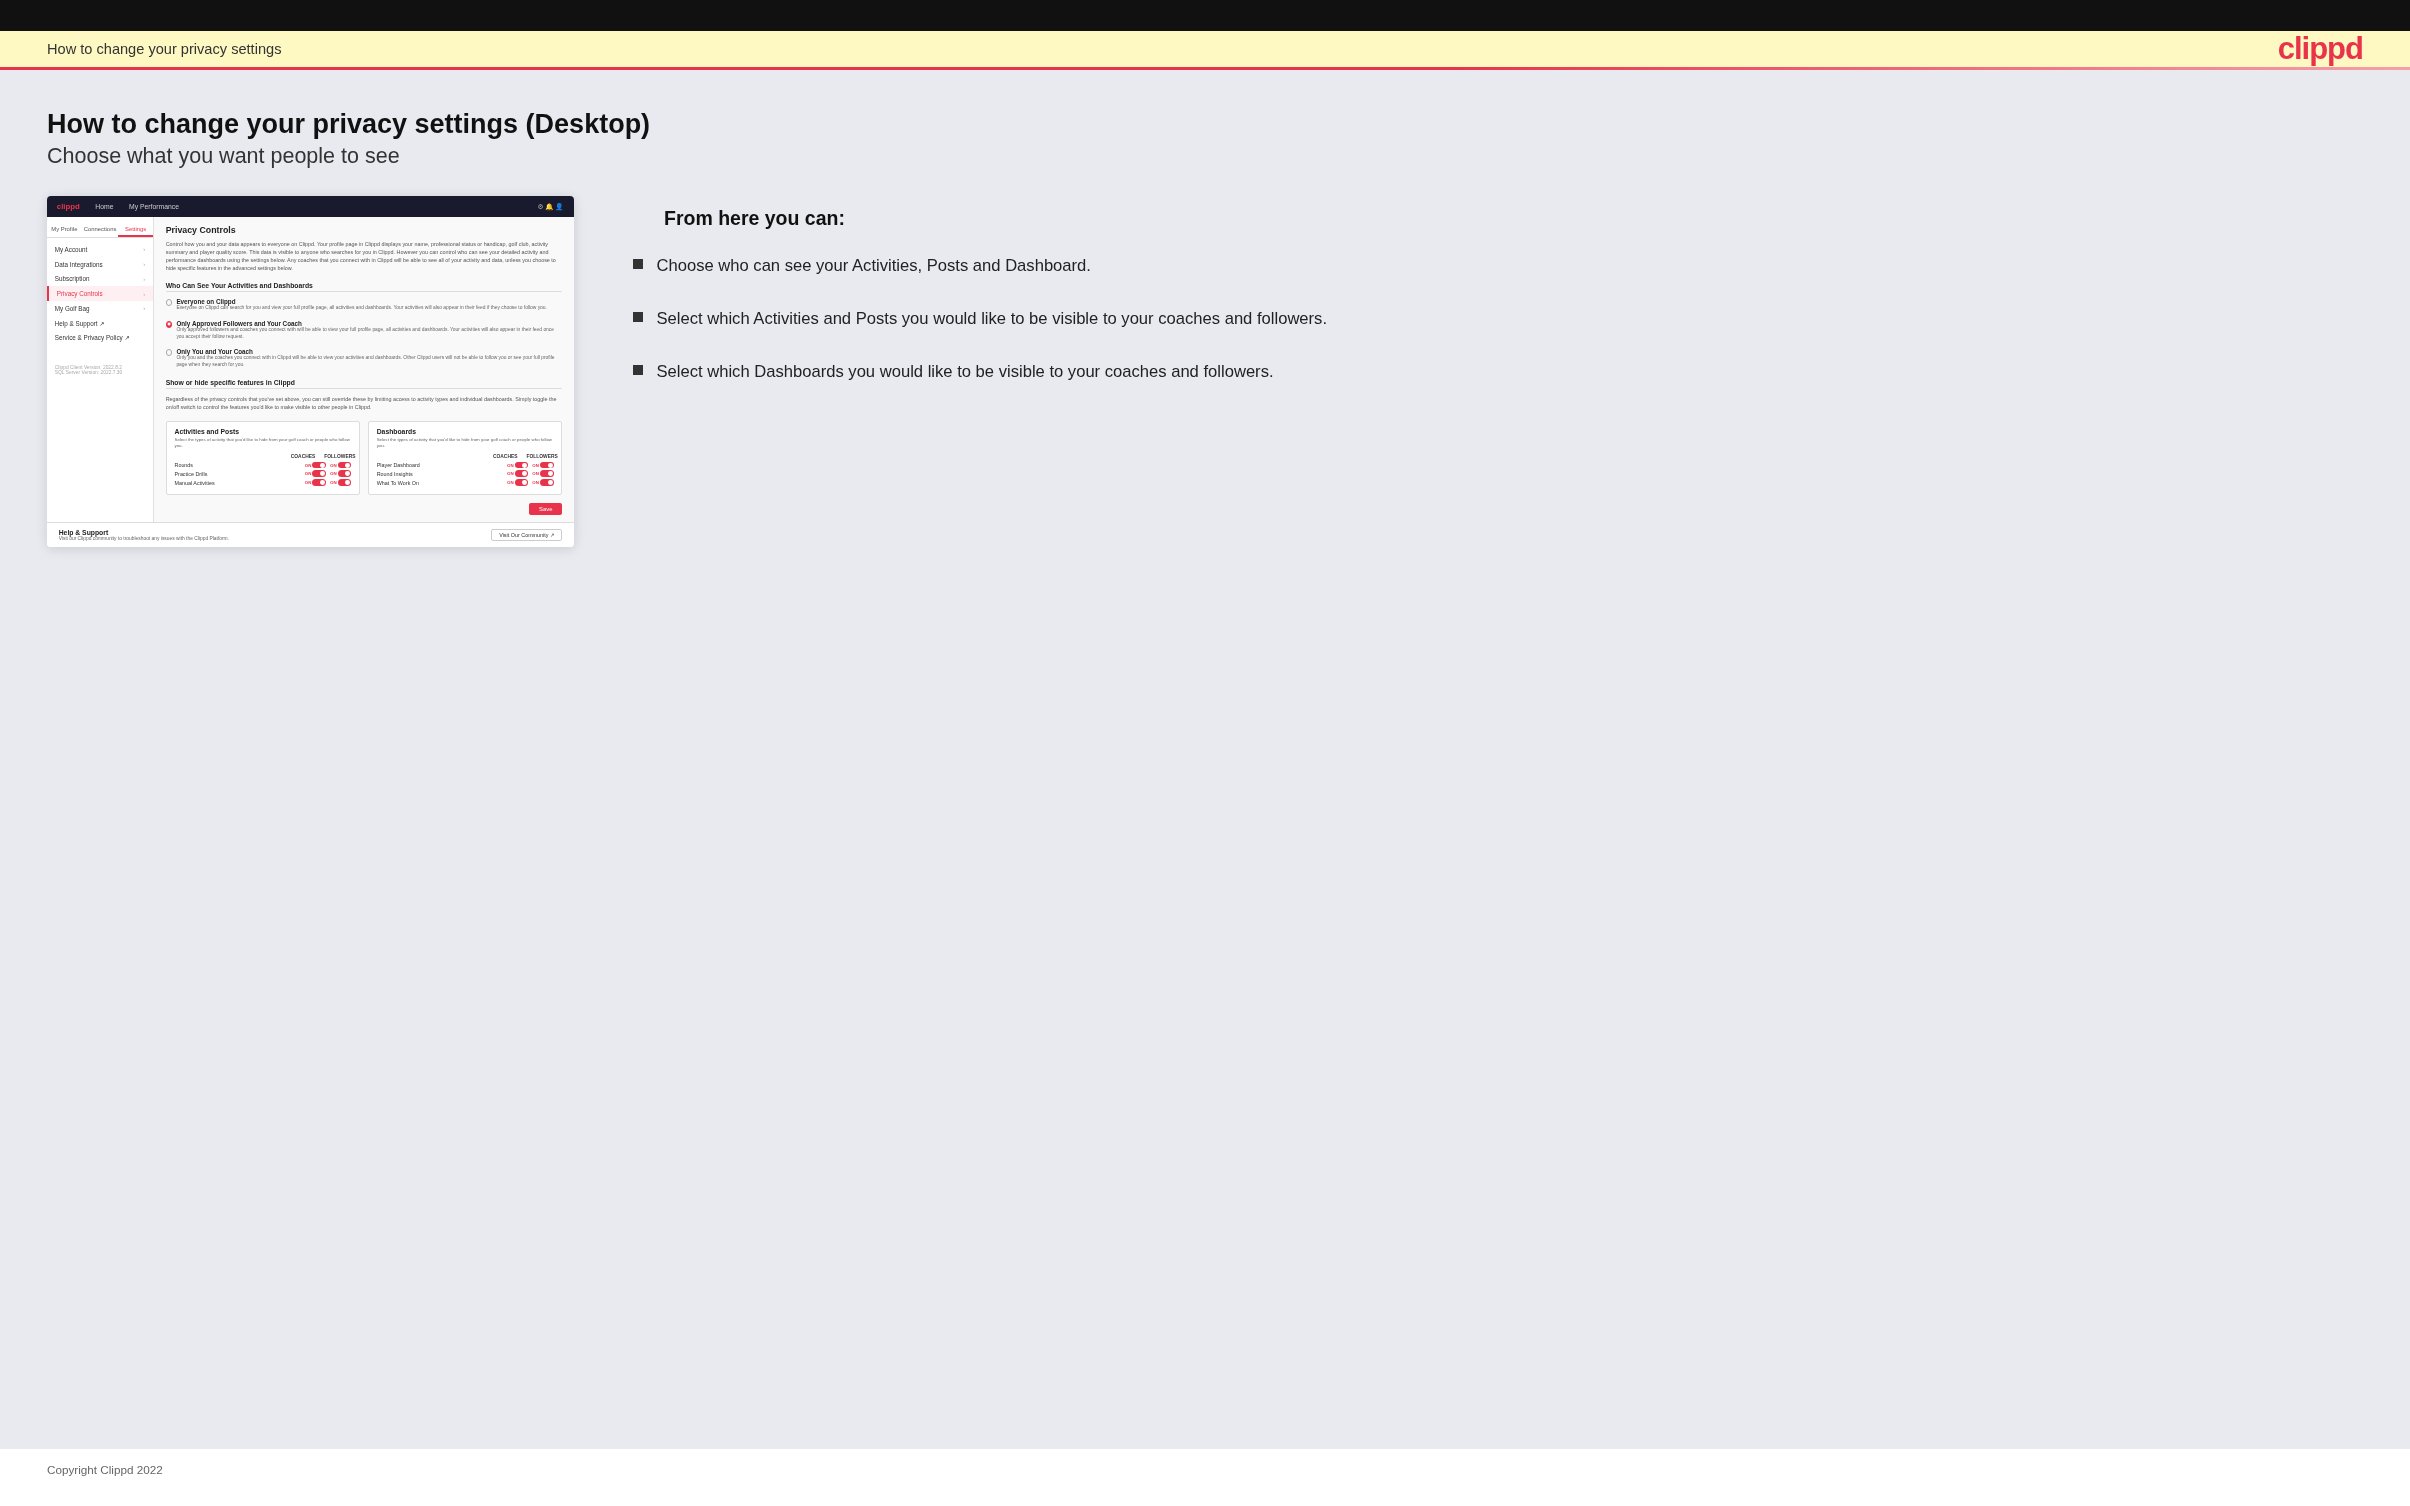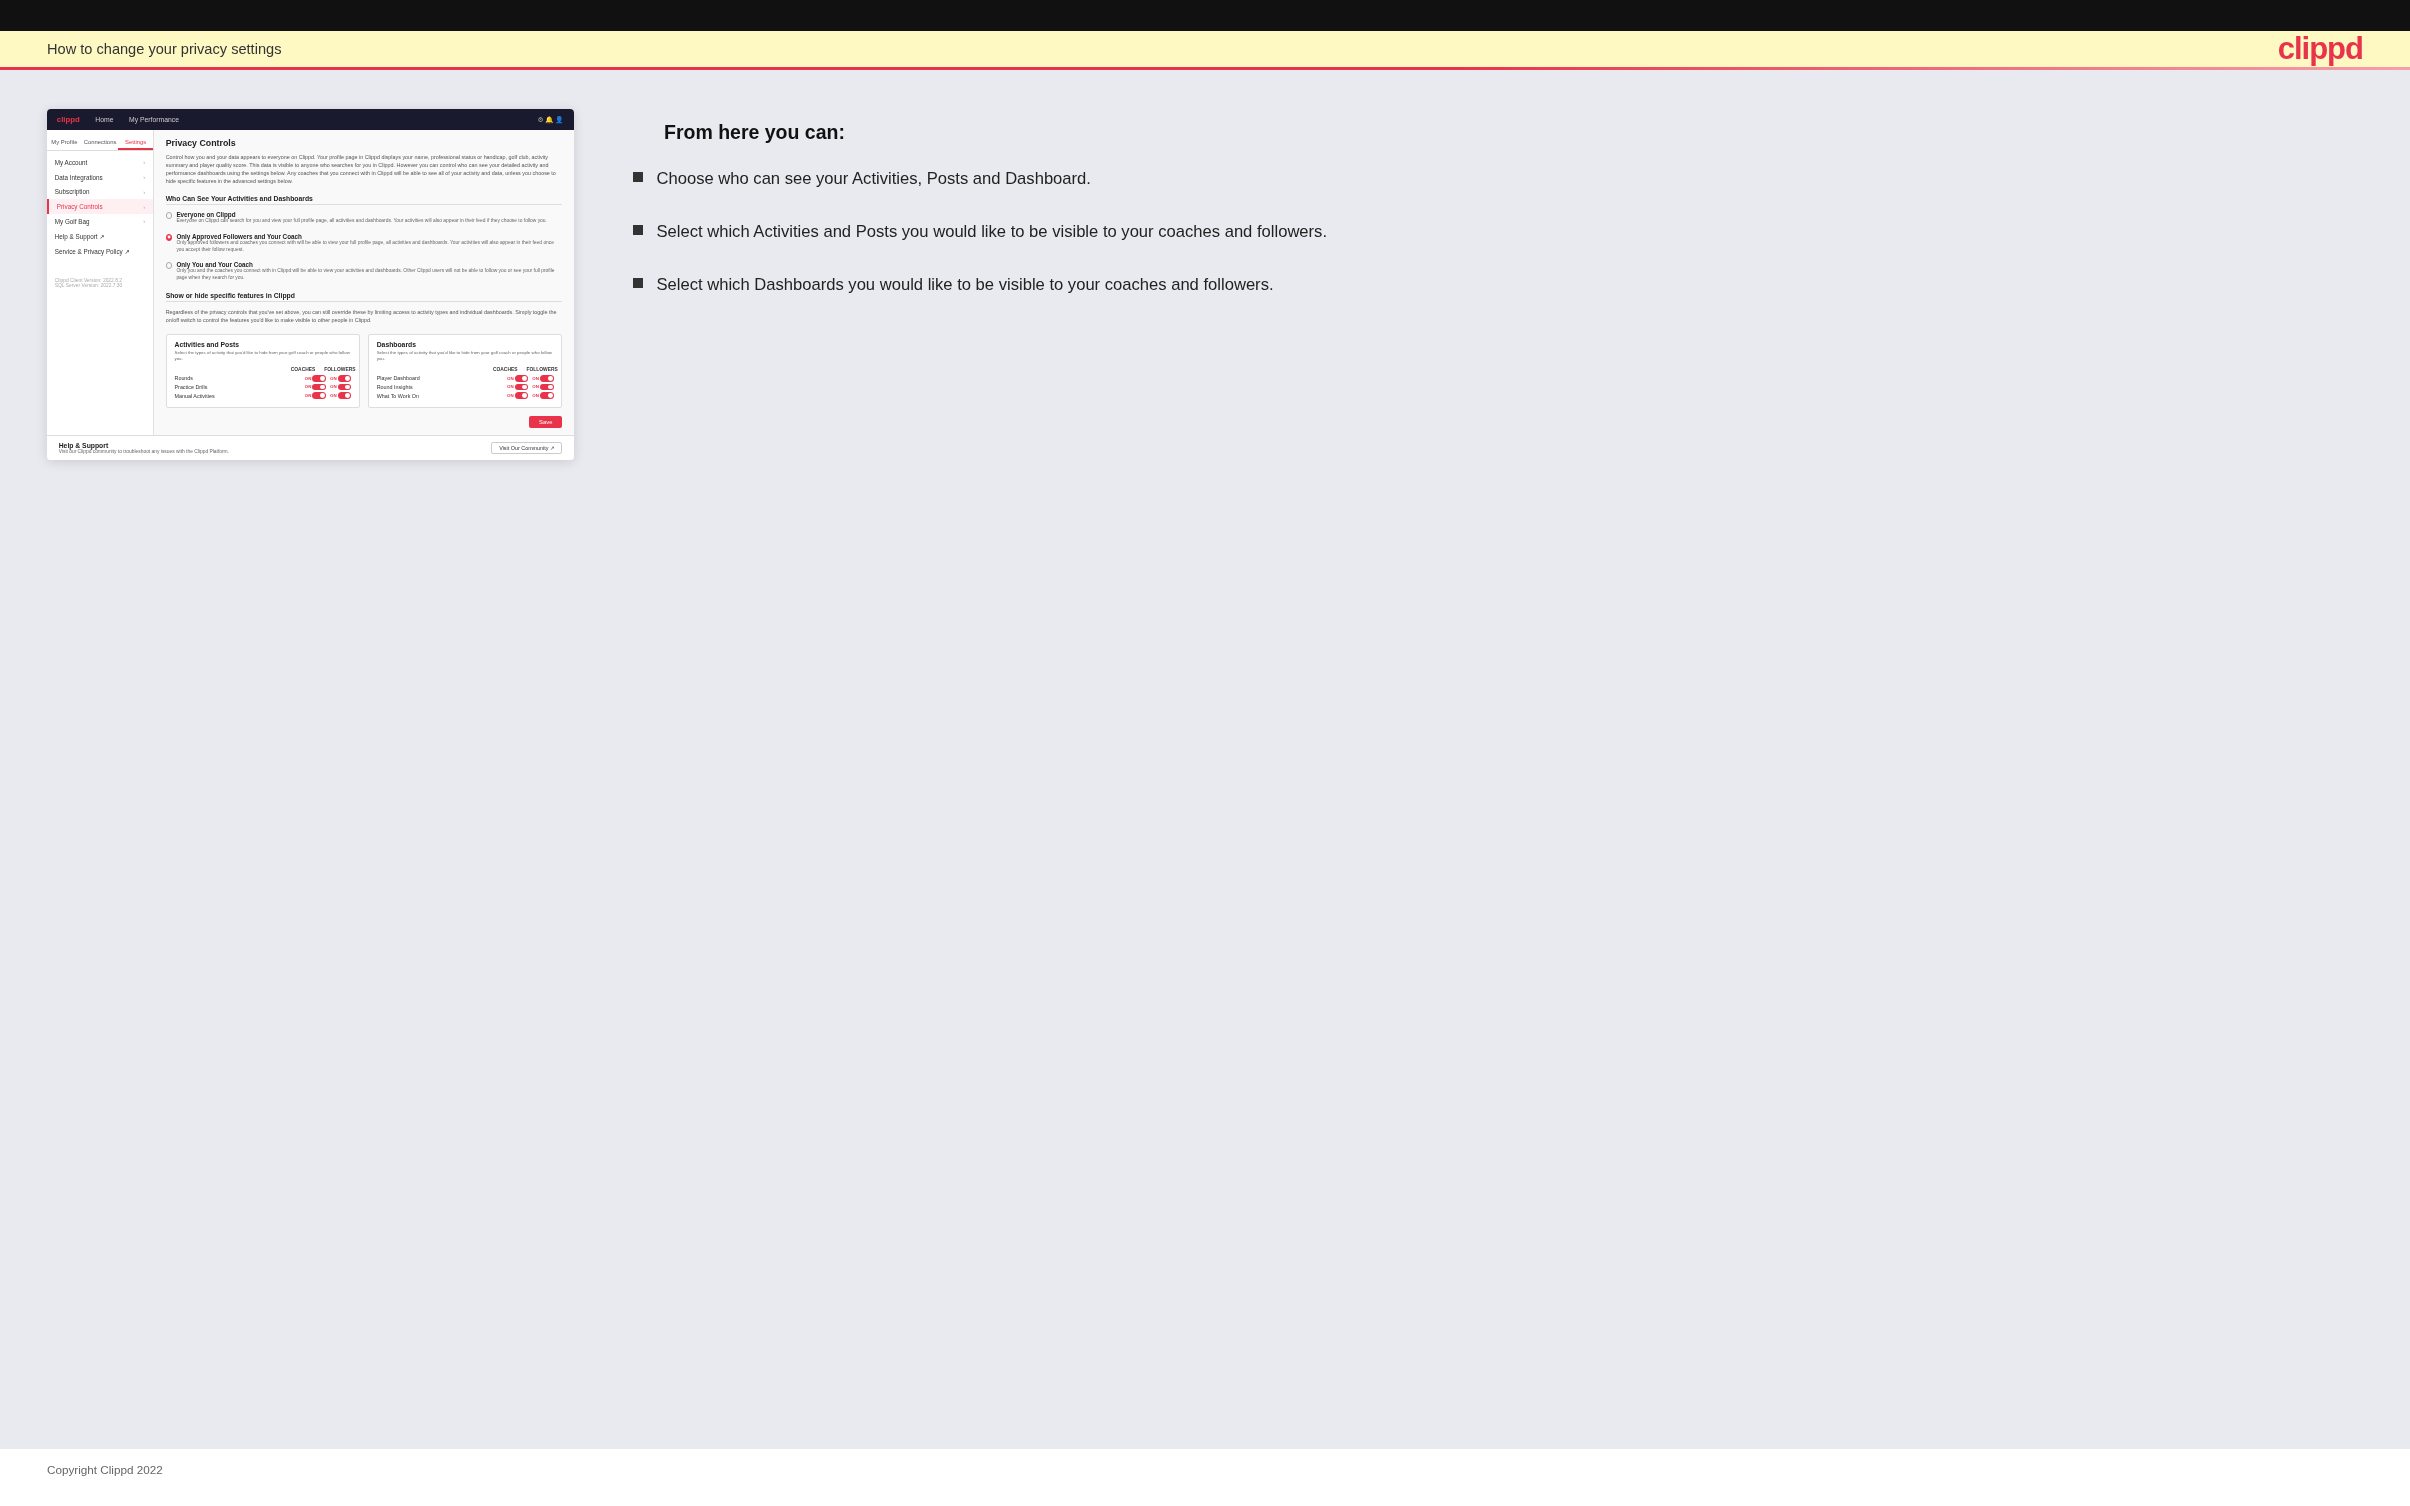--- a/index.html
+++ b/index.html
@@ -402,20 +402,22 @@
 <div class="top-bar"></div>
 
 <div class="header">
   <span class="header-title">How to change your privacy settings</span>
   <span class="logo">clippd</span>
 </div>
 
 <div class="header-divider"></div>
 
 <div class="main">
+  <div class="page-heading">How to change your privacy settings (Desktop)</div>
+  <div class="page-subheading">Choose what you want people to see</div>
 
   <div class="content-row">
 
     <div class="screenshot-wrapper">
 
       <div class="app-topbar">
         <span class="app-logo-sm">clippd</span>
         <span class="app-nav-item">Home</span>
         <span class="app-nav-item">My Performance</span>
         <span style="flex:1"></span>

